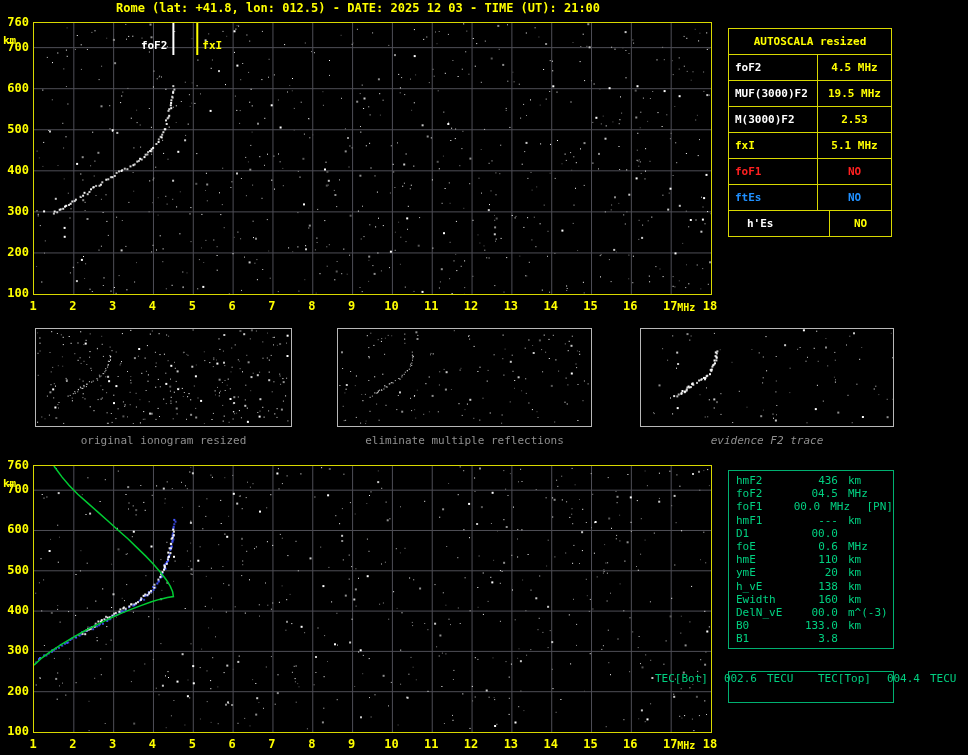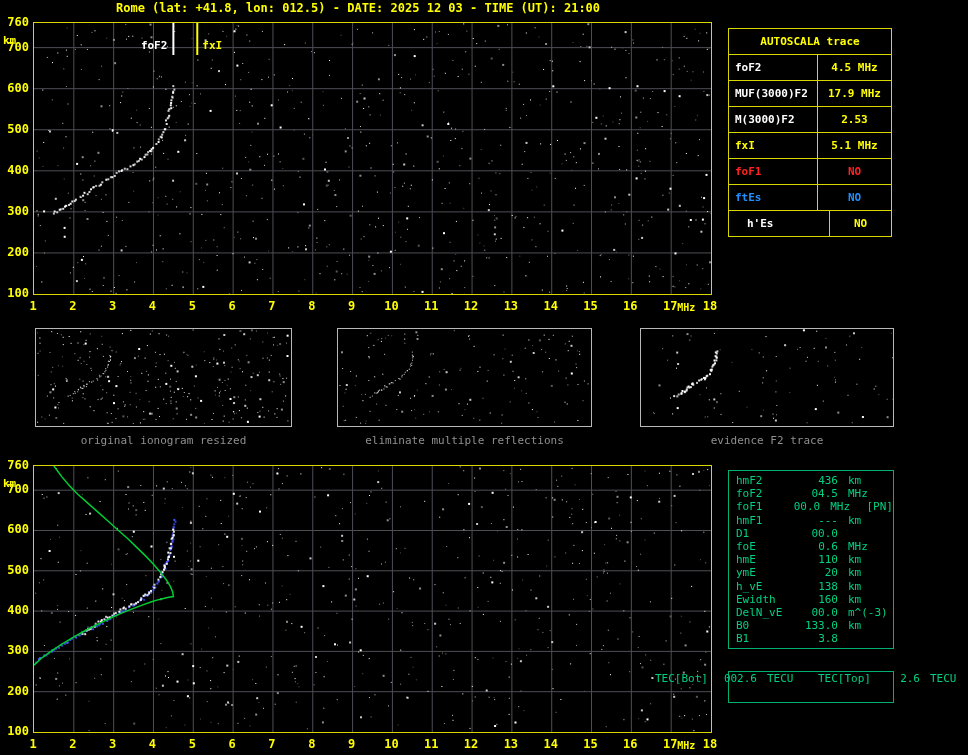--- a/index.html
+++ b/index.html
@@ -19,21 +19,21 @@
   .tick.x { width:30px; text-align:center; }
   .unit { position:absolute; color:#ffff00; font-weight:bold; font-size:11px; }
 
   .thumb { position:absolute; top:328px; height:97px; background:#000; border:1px solid #b8b8b8; }
   #thumb-0 { left:35px;  width:255px; }
   #thumb-1 { left:337px; width:253px; }
   #thumb-2 { left:640px; width:252px; }
   .thumb-caption { position:absolute; top:434px; color:#8f8f8f; font-size:11px; text-align:center; }
   #cap-0 { left:35px;  width:257px; }
   #cap-1 { left:337px; width:255px; }
-  #cap-2 { left:640px; width:254px; }
+  #cap-2 { left:640px; width:254px;font-style:italic; }
 
   .as-table {
     position:absolute; left:728px; top:28px; width:162px; background:#000;
     border:1px solid #d8d800; font-weight:bold; font-size:11px;
   }
   .as-title { height:25px; line-height:25px; text-align:center; color:#ffff00; border-bottom:1px solid #d8d800; }
   .as-row { display:flex; height:25px; line-height:25px; border-bottom:1px solid #d8d800; }
   .as-row:last-child { border-bottom:none;margin-left:12px; }
   .as-label { width:82px; padding-left:6px; border-right:1px solid #d8d800; }
   .as-value { flex:1; text-align:center; }
@@ -944,29 +944,29 @@
         <rect x="139.4" y="65.6" width="2" height="2" fill="#ffffff" opacity="0.73"></rect>
         <rect x="138.3" y="62.1" width="2" height="2" fill="#ffffff" opacity="0.79"></rect>
         <line x1="139.38235294117646" y1="0" x2="139.38235294117646" y2="32" stroke="#ffffff" stroke-width="2"></line>
         <text x="133.38235294117646" y="26" fill="#ffffff" text-anchor="end" font-size="11" font-weight="bold" font-family="&quot;DejaVu Sans Mono&quot;, monospace">foF2</text>
         <line x1="163.27647058823527" y1="0" x2="163.27647058823527" y2="32" stroke="#ffff00" stroke-width="2"></line>
         <text x="168.27647058823527" y="26" fill="#ffff00" text-anchor="start" font-size="11" font-weight="bold" font-family="&quot;DejaVu Sans Mono&quot;, monospace">fxI</text>
       </svg>
     </div>
 
   <div id="autoscala" class="as-table">
-    <div class="as-title">AUTOSCALA trace</div>
+    <div class="as-title">AUTOSCALA resized</div>
     <div id="as-rows">
         <div class="as-row">
           <div class="as-label" style="color: rgb(255, 255, 255);">foF2</div>
           <div class="as-value" style="color: rgb(255, 255, 0);">4.5 MHz</div>
         </div>
         <div class="as-row">
           <div class="as-label" style="color: rgb(255, 255, 255);">MUF(3000)F2</div>
-          <div class="as-value" style="color: rgb(255, 255, 0);">17.9 MHz</div>
+          <div class="as-value" style="color: rgb(255, 255, 0);">19.5 MHz</div>
         </div>
         <div class="as-row">
           <div class="as-label" style="color: rgb(255, 255, 255);">M(3000)F2</div>
           <div class="as-value" style="color: rgb(255, 255, 0);">2.53</div>
         </div>
         <div class="as-row">
           <div class="as-label" style="color: rgb(255, 255, 0);">fxI</div>
           <div class="as-value" style="color: rgb(255, 255, 0);">5.1 MHz</div>
         </div>
         <div class="as-row">
@@ -2570,21 +2570,21 @@
   </div>
 
   <div id="tec" class="tec-box">
       <div class="aip-row">
         <span class="aip-name">TEC[Bot]</span>
         <span class="aip-value">002.6</span>
         <span class="aip-unit">TECU</span>
       </div>
       <div class="aip-row">
         <span class="aip-name">TEC[Top]</span>
-        <span class="aip-value">2.6</span>
+        <span class="aip-value">004.4</span>
         <span class="aip-unit">TECU</span>
       </div>
     </div>
 <span class="tick y" style="left: -3px; top: 15px;">760</span>
     <span class="tick y" style="left: -3px; top: 39.6364px;">700</span>
     <span class="tick y" style="left: -3px; top: 80.697px;">600</span>
     <span class="tick y" style="left: -3px; top: 121.758px;">500</span>
     <span class="tick y" style="left: -3px; top: 162.818px;">400</span>
     <span class="tick y" style="left: -3px; top: 203.879px;">300</span>
     <span class="tick y" style="left: -3px; top: 244.939px;">200</span>

